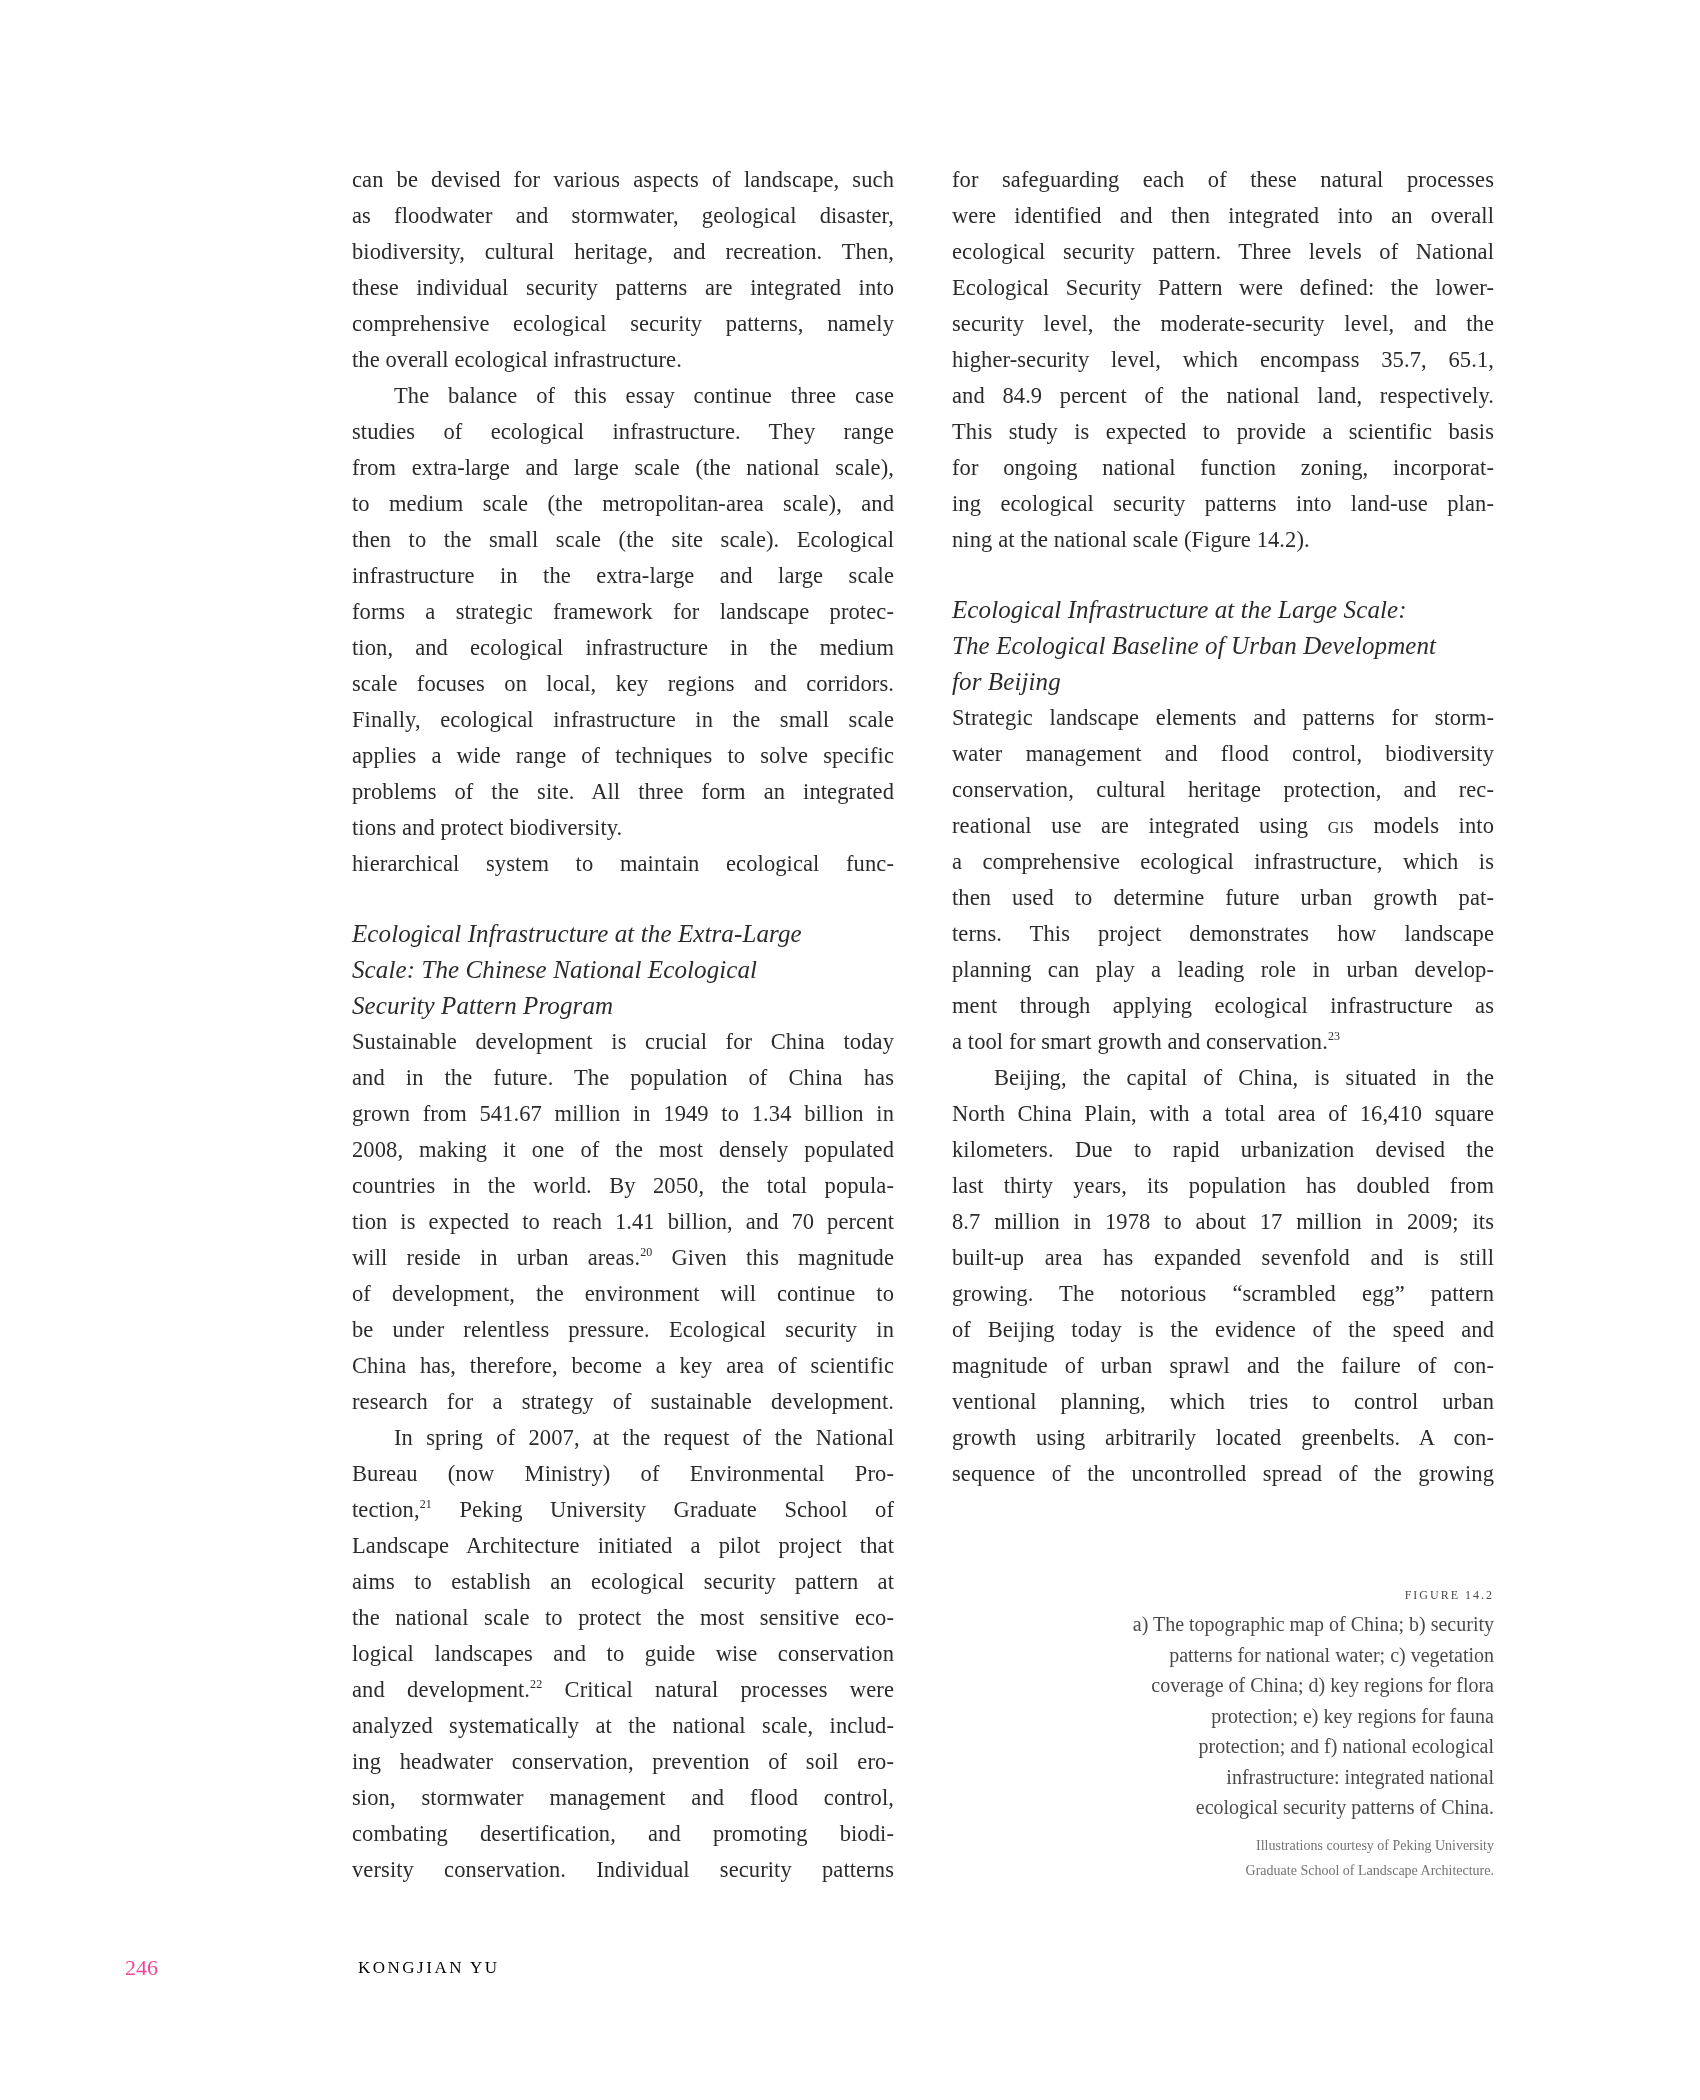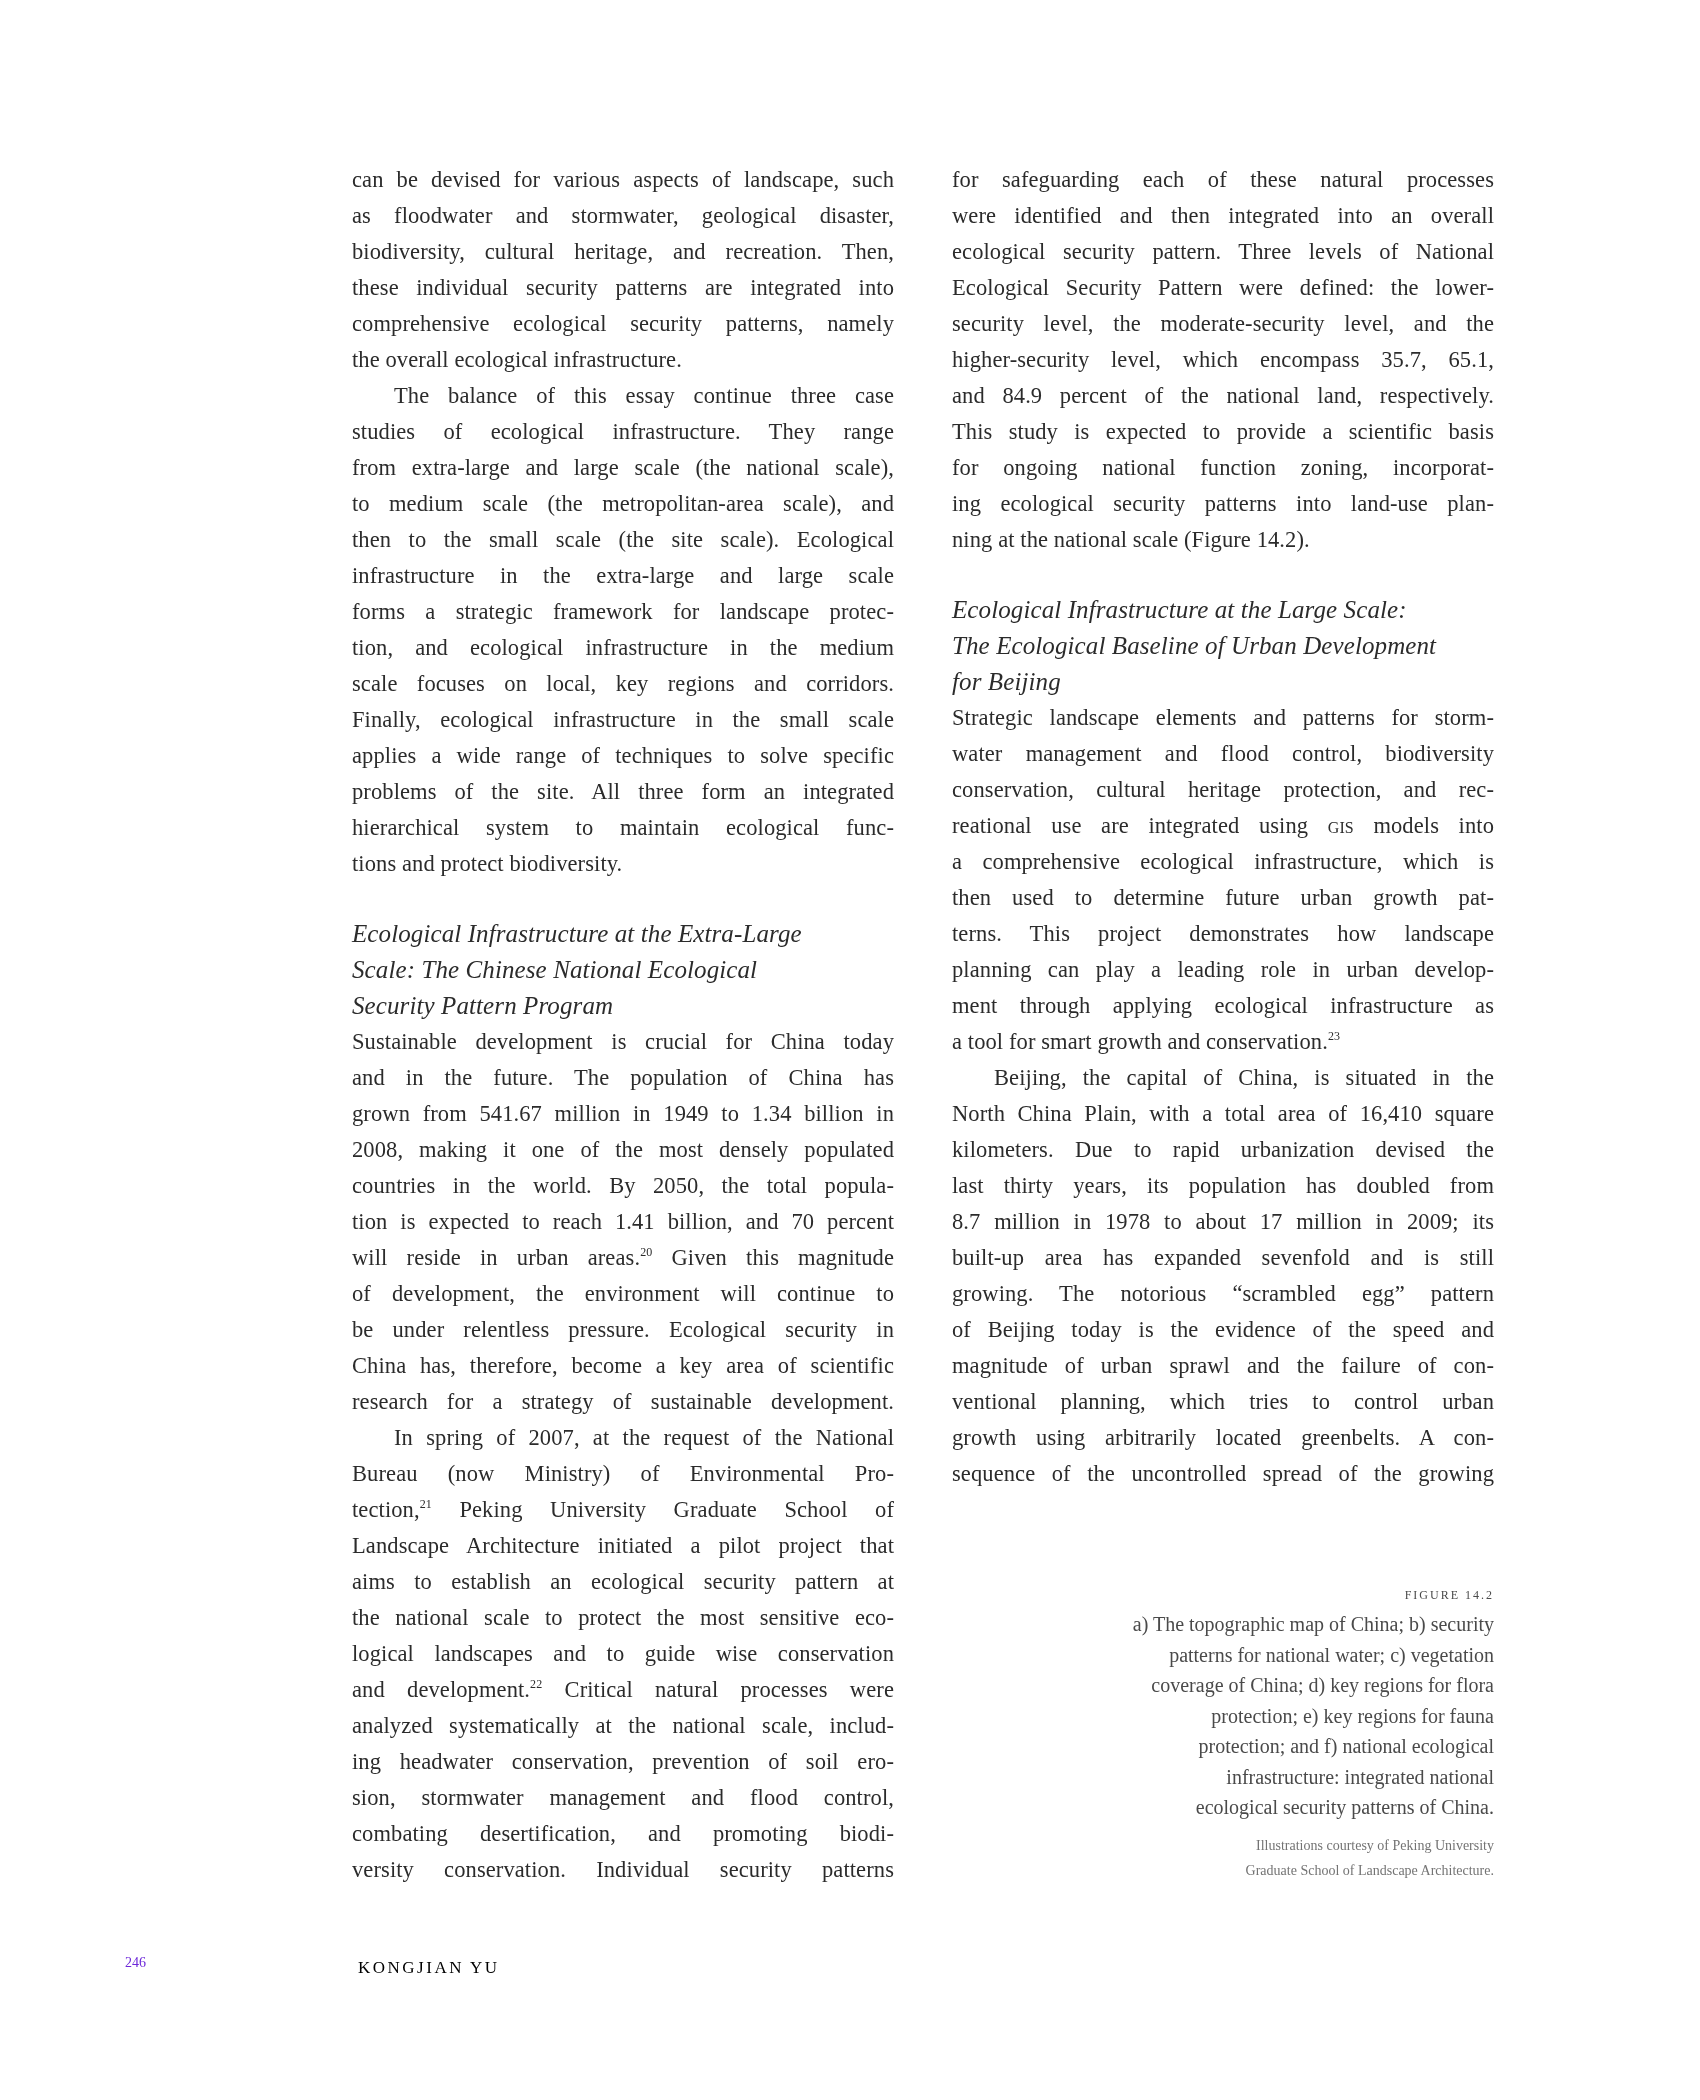--- a/index.html
+++ b/index.html
@@ -17,21 +17,21 @@
   .head { font-style: italic; font-size: 25px; text-align: left; text-align-last: left; }
   .gap { display: block; height: 34px; }
   sup { font-size: 12px; line-height: 0; vertical-align: 9px; }
   .sc { font-variant: small-caps; text-transform: lowercase; }
   #caption { position: absolute; left: 1040px; width: 454px; top: 1583px; text-align: right;
              color: #4a4a4a; font-family: "Liberation Serif", "DejaVu Serif", serif; }
   #fig-label { font-size: 12px; letter-spacing: 2px; line-height: 24px; height: 26px; }
   .cap-line { font-size: 20px; line-height: 30.5px; white-space: nowrap; }
   #credit { margin-top: 10px; }
   .credit-line { font-size: 14px; line-height: 25px; white-space: nowrap; color: #737373; }
-  #folio { position: absolute; left: 125px; top: 1955px; font-size: 14px; color: #6d28d9;
+  #folio { position: absolute; left: 125px; top: 1955px; font-size: 22px; color: #ec4899;
            font-family: "Liberation Serif", serif; }
   #running-head { position: absolute; left: 358px; top: 1958px; font-size: 17px; letter-spacing: 2.5px;
                   color: #000000; font-family: "Liberation Serif", serif; }
 </style>
 </head>
 <body>
 
 <div id="col-left" class="col">
   <div>
     <span class="line">can be devised for various aspects of landscape, such</span>
@@ -47,22 +47,22 @@
     <span class="line">from extra-large and large scale (the national scale),</span>
     <span class="line">to medium scale (the metropolitan-area scale), and</span>
     <span class="line">then to the small scale (the site scale). Ecological</span>
     <span class="line">infrastructure in the extra-large and large scale</span>
     <span class="line">forms a strategic framework for landscape protec-</span>
     <span class="line">tion, and ecological infrastructure in the medium</span>
     <span class="line">scale focuses on local, key regions and corridors.</span>
     <span class="line">Finally, ecological infrastructure in the small scale</span>
     <span class="line">applies a wide range of techniques to solve specific</span>
     <span class="line">problems of the site. All three form an integrated</span>
+    <span class="line last">tions and protect biodiversity.</span>
     <span class="line">hierarchical system to maintain ecological func-</span>
-    <span class="line last">tions and protect biodiversity.</span>
   </div>
   <span class="gap"></span>
   <div>
     <span class="line head">Ecological Infrastructure at the Extra-Large</span>
     <span class="line head">Scale: The Chinese National Ecological</span>
     <span class="line head">Security Pattern Program</span>
   </div>
   <div>
     <span class="line">Sustainable development is crucial for China today</span>
     <span class="line">and in the future. The population of China has</span>

